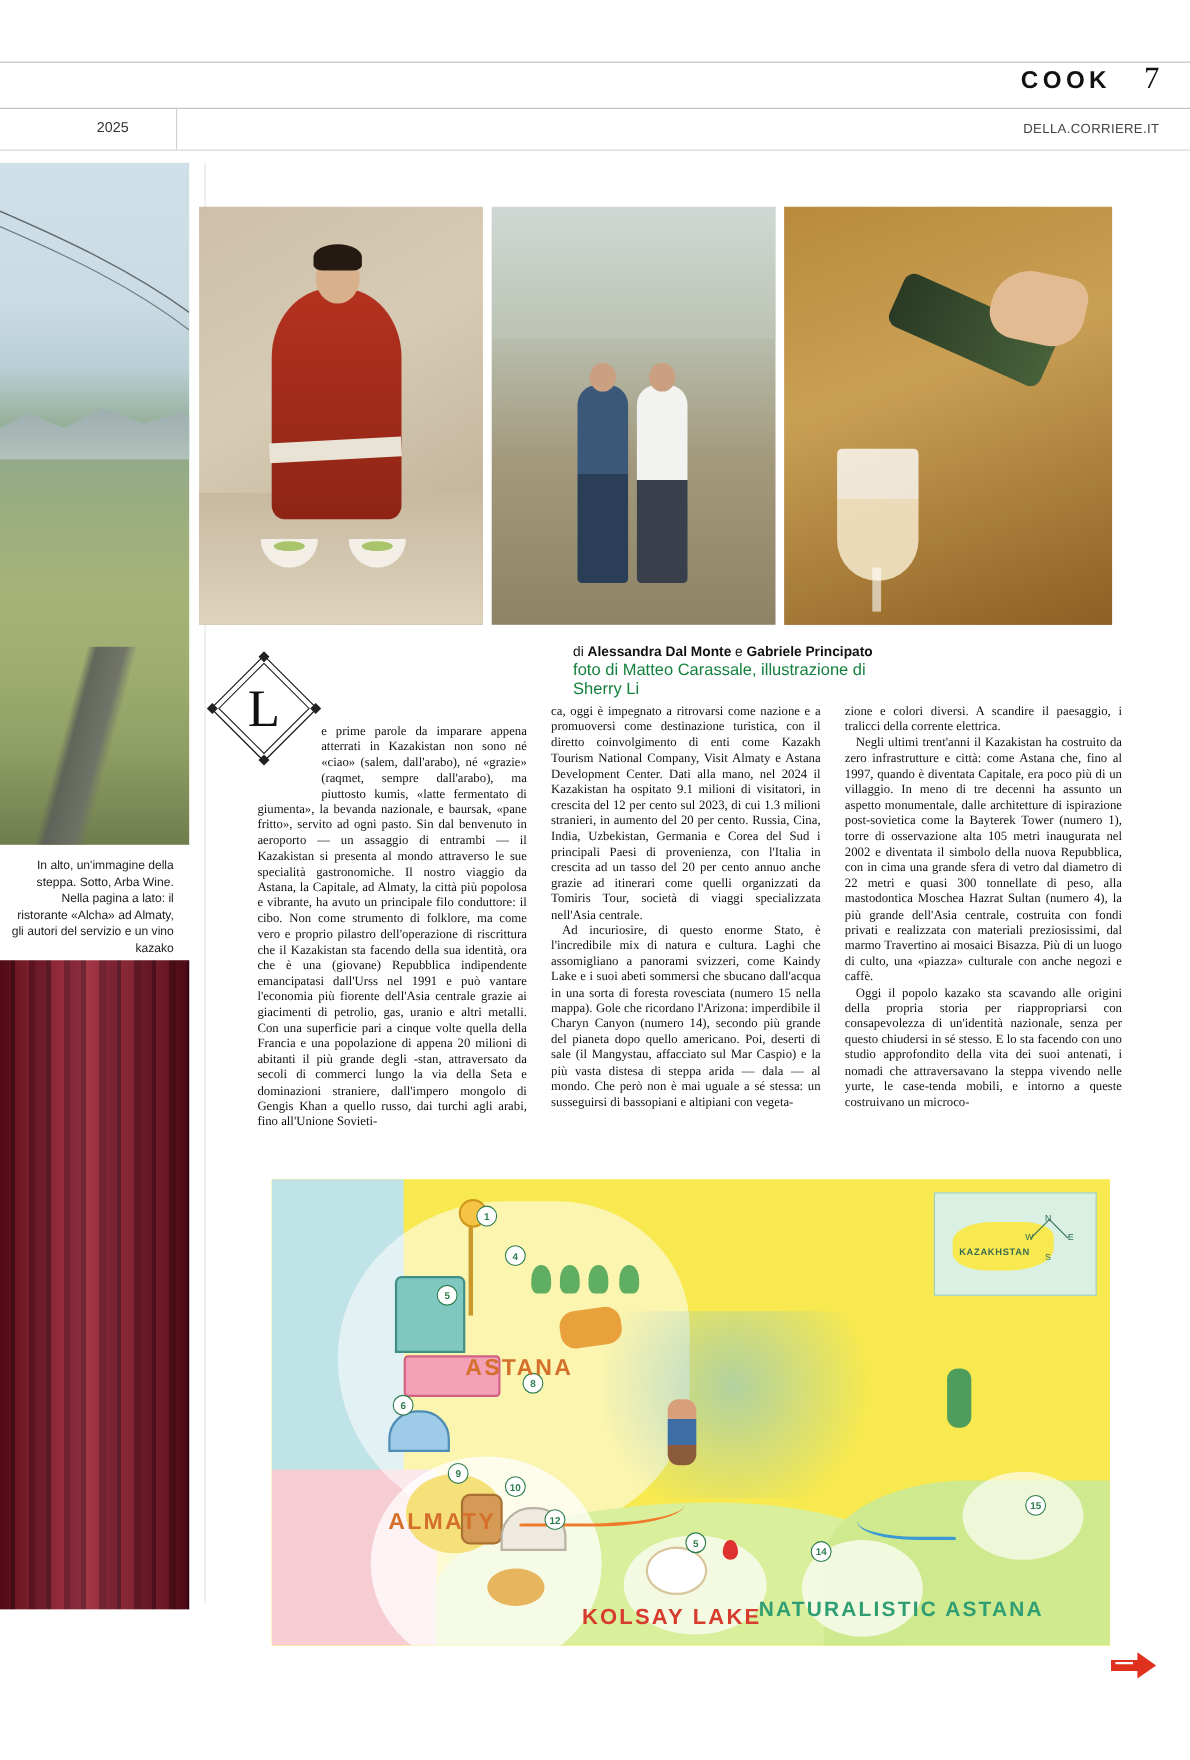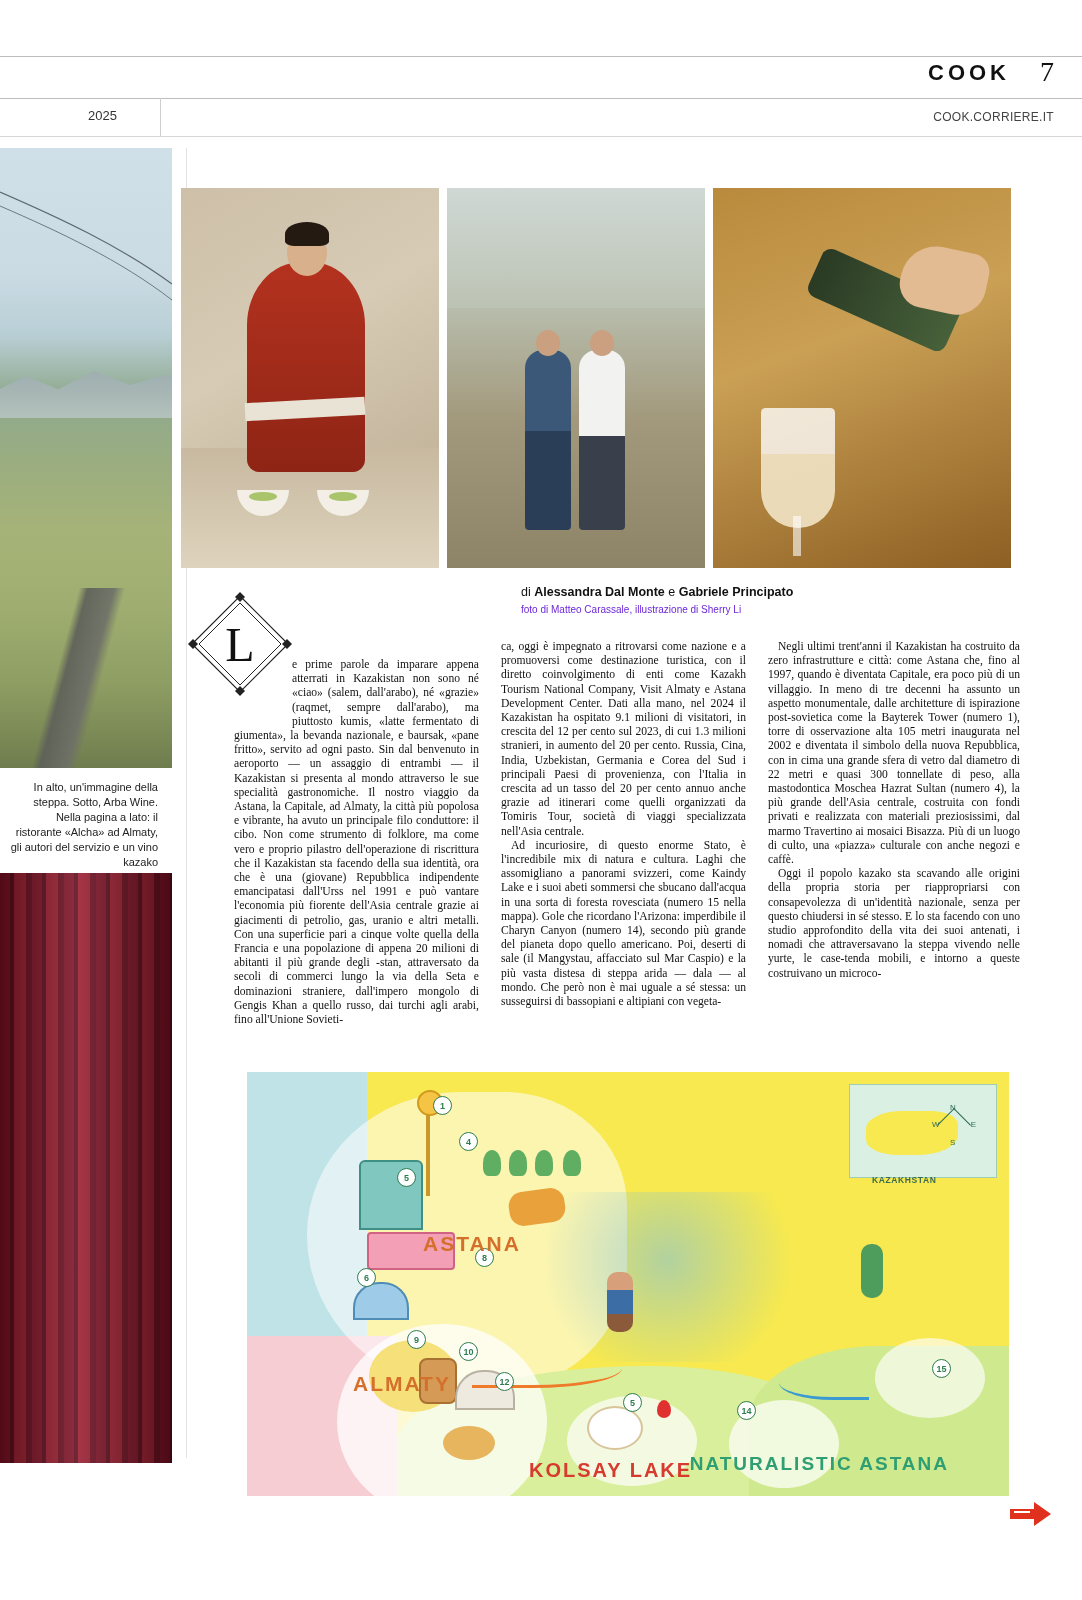--- a/index.html
+++ b/index.html
@@ -288,21 +288,21 @@
     position: absolute;
     top: 584px;
     left: 521px;
     width: 290px;
     font-family: "Liberation Sans", sans-serif;
     font-size: 12.5px;
     line-height: 17px;
     color: #111;
   }
   .byline b { font-weight: bold; }
-  .byline .line2 { font-size: 10px; color: #6d28d9; }
+  .byline .line2 { font-size: 15px; color: #15803d; }
 
   
   .dropcap-wrap {
     position: absolute;
     top: 590px;
     left: 186px;
     width: 108px;
     height: 108px;
   }
   .dropcap-wrap svg { display: block; }
@@ -393,21 +393,21 @@
     background: #d9f0e2;
     border: 1px solid #9fcdb4;
   }
   .map .inset .shape {
     position: absolute; left: 16px; top: 26px; width: 92px; height: 44px;
     background: #f7e94f; border-radius: 40% 30% 45% 35%;
   }
   .map .inset .name {
     position: absolute; left: 22px; top: 48px;
     font-family: "Liberation Sans", sans-serif;
-    font-size: 8.5px; font-weight: bold; letter-spacing: .6px; color: #3b6b52; margin-top: 42px;
+    font-size: 8.5px; font-weight: bold; letter-spacing: .6px; color: #3b6b52;
   }
   .map .compass {
     position: absolute; right: 22px; top: 20px;
     width: 40px; height: 40px;
     font-family: "Liberation Sans", sans-serif;
     font-size: 8px; color: #2f6b55;
   }
   .map .compass span { position: absolute; }
   .map .compass .n { top: -2px; left: 16px; }
   .map .compass .s { bottom: -2px; left: 16px; }
@@ -536,21 +536,21 @@
 </head>
 <body>
 
 <div class="masthead">
   <div class="rule-top"></div>
   <div class="cook-word">COOK</div>
   <div class="page-num">7</div>
   <div class="rule-mid"></div>
   <div class="rule-vert-left"></div>
   <div class="year-label">2025</div>
-  <div class="site-label">COOK.CORRIERE.IT</div>
+  <div class="site-label">DELLA.CORRIERE.IT</div>
   <div class="rule-bottom"></div>
 </div>
 
 <div class="left-rail">
   <div class="steppe-photo">
     <div class="mountain"></div>
     <svg class="wire" viewBox="0 0 172 120">
       <path d="M0 4 C 60 30, 120 58, 172 96" stroke="#5f6a6e" stroke-width="1.2" fill="none"></path>
       <path d="M0 18 C 60 44, 120 72, 172 112" stroke="#6d7a7e" stroke-width="1" fill="none"></path>
     </svg>
@@ -609,20 +609,21 @@
 <div class="cols">
   <div class="col col-1">
     <div style="float:left;width:58px;height:58px;"></div>
     <p class="first">e prime parole da imparare appena atterrati in Kazakistan non sono né «ciao» (salem, dall'arabo), né «grazie» (raqmet, sempre dall'arabo), ma piuttosto kumis, «latte fermentato di giumenta», la bevanda nazionale, e baursak, «pane fritto», servito ad ogni pasto. Sin dal benvenuto in aeroporto — un assaggio di entrambi — il Kazakistan si presenta al mondo attraverso le sue specialità gastronomiche. Il nostro viaggio da Astana, la Capitale, ad Almaty, la città più popolosa e vibrante, ha avuto un principale filo conduttore: il cibo. Non come strumento di folklore, ma come vero e proprio pilastro dell'operazione di riscrittura che il Kazakistan sta facendo della sua identità, ora che è una (giovane) Repubblica indipendente emancipatasi dall'Urss nel 1991 e può vantare l'economia più fiorente dell'Asia centrale grazie ai giacimenti di petrolio, gas, uranio e altri metalli. Con una superficie pari a cinque volte quella della Francia e una popolazione di appena 20 milioni di abitanti il più grande degli -stan, attraversato da secoli di commerci lungo la via della Seta e dominazioni straniere, dall'impero mongolo di Gengis Khan a quello russo, dai turchi agli arabi, fino all'Unione Sovieti-</p>
   </div>
   <div class="col col-2">
     <p class="first">ca, oggi è impegnato a ritrovarsi come nazione e a promuoversi come destinazione turistica, con il diretto coinvolgimento di enti come Kazakh Tourism National Company, Visit Almaty e Astana Development Center. Dati alla mano, nel 2024 il Kazakistan ha ospitato 9.1 milioni di visitatori, in crescita del 12 per cento sul 2023, di cui 1.3 milioni stranieri, in aumento del 20 per cento. Russia, Cina, India, Uzbekistan, Germania e Corea del Sud i principali Paesi di provenienza, con l'Italia in crescita ad un tasso del 20 per cento annuo anche grazie ad itinerari come quelli organizzati da Tomiris Tour, società di viaggi specializzata nell'Asia centrale.</p>
     <p>Ad incuriosire, di questo enorme Stato, è l'incredibile mix di natura e cultura. Laghi che assomigliano a panorami svizzeri, come Kaindy Lake e i suoi abeti sommersi che sbucano dall'acqua in una sorta di foresta rovesciata (numero 15 nella mappa). Gole che ricordano l'Arizona: imperdibile il Charyn Canyon (numero 14), secondo più grande del pianeta dopo quello americano. Poi, deserti di sale (il Mangystau, affacciato sul Mar Caspio) e la più vasta distesa di steppa arida — dala — al mondo. Che però non è mai uguale a sé stessa: un susseguirsi di bassopiani e altipiani con vegeta-</p>
   </div>
   <div class="col col-3">
+    <p class="first">zione e colori diversi. A scandire il paesaggio, i tralicci della corrente elettrica.</p>
     <p>Negli ultimi trent'anni il Kazakistan ha costruito da zero infrastrutture e città: come Astana che, fino al 1997, quando è diventata Capitale, era poco più di un villaggio. In meno di tre decenni ha assunto un aspetto monumentale, dalle architetture di ispirazione post-sovietica come la Bayterek Tower (numero 1), torre di osservazione alta 105 metri inaugurata nel 2002 e diventata il simbolo della nuova Repubblica, con in cima una grande sfera di vetro dal diametro di 22 metri e quasi 300 tonnellate di peso, alla mastodontica Moschea Hazrat Sultan (numero 4), la più grande dell'Asia centrale, costruita con fondi privati e realizzata con materiali preziosissimi, dal marmo Travertino ai mosaici Bisazza. Più di un luogo di culto, una «piazza» culturale con anche negozi e caffè.</p>
     <p>Oggi il popolo kazako sta scavando alle origini della propria storia per riappropriarsi con consapevolezza di un'identità nazionale, senza per questo chiudersi in sé stesso. E lo sta facendo con uno studio approfondito della vita dei suoi antenati, i nomadi che attraversavano la steppa vivendo nelle yurte, le case-tenda mobili, e intorno a queste costruivano un microco-</p>
   </div>
 </div>
 
 <div class="map">
   <div class="sea-left"></div>
   <div class="sea-bottom"></div>
   <div class="green-nw"></div>
   <div class="blue-river"></div>

